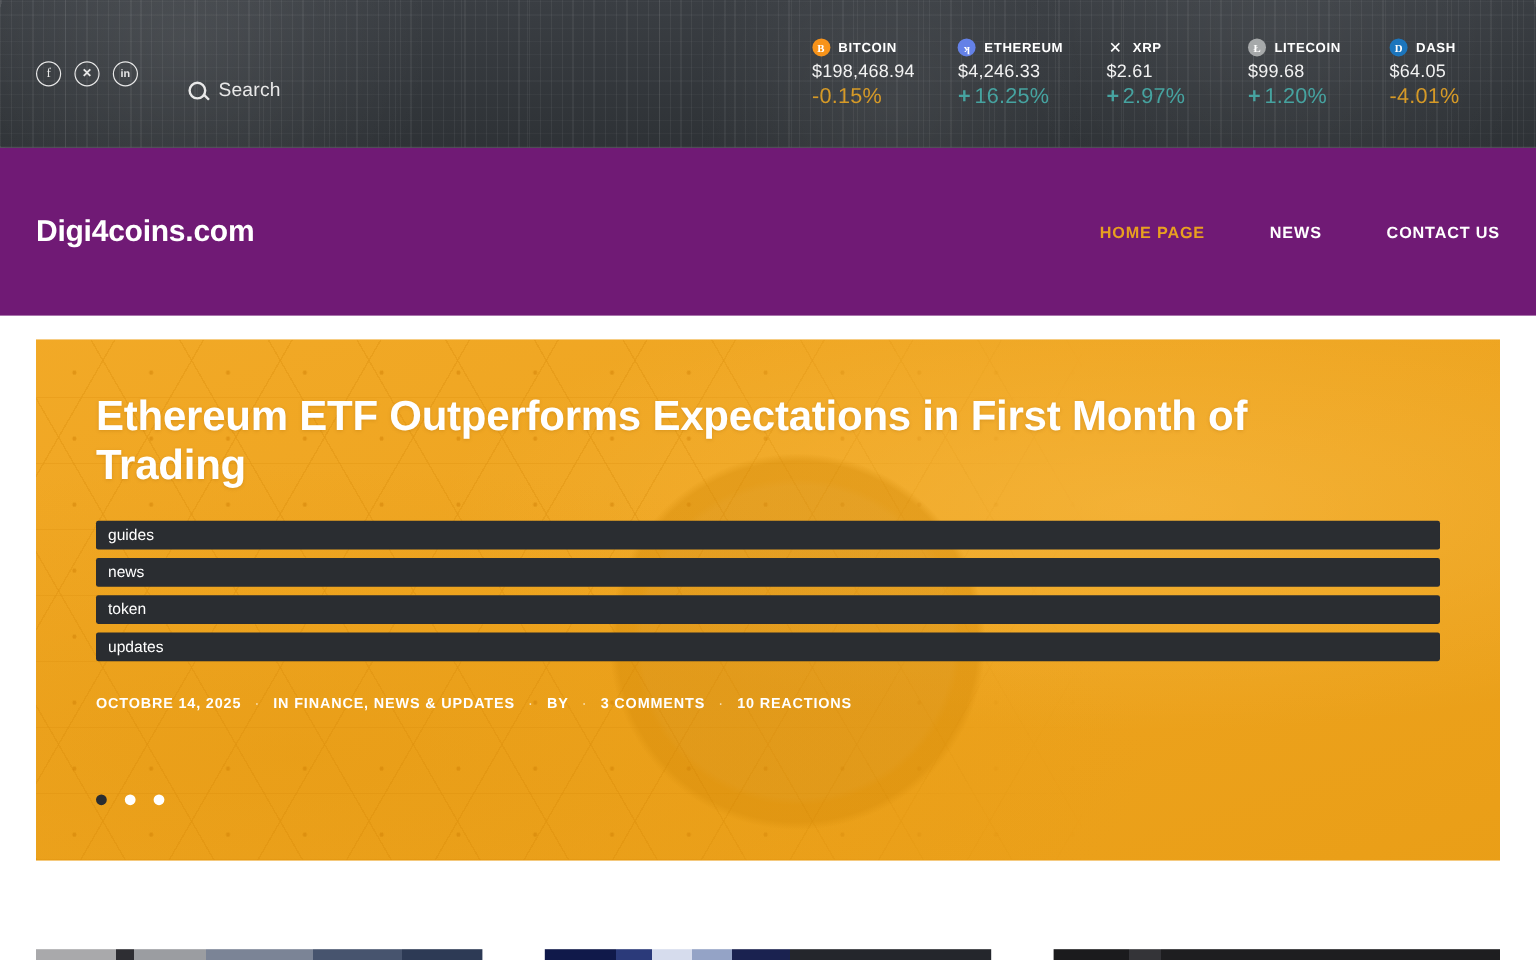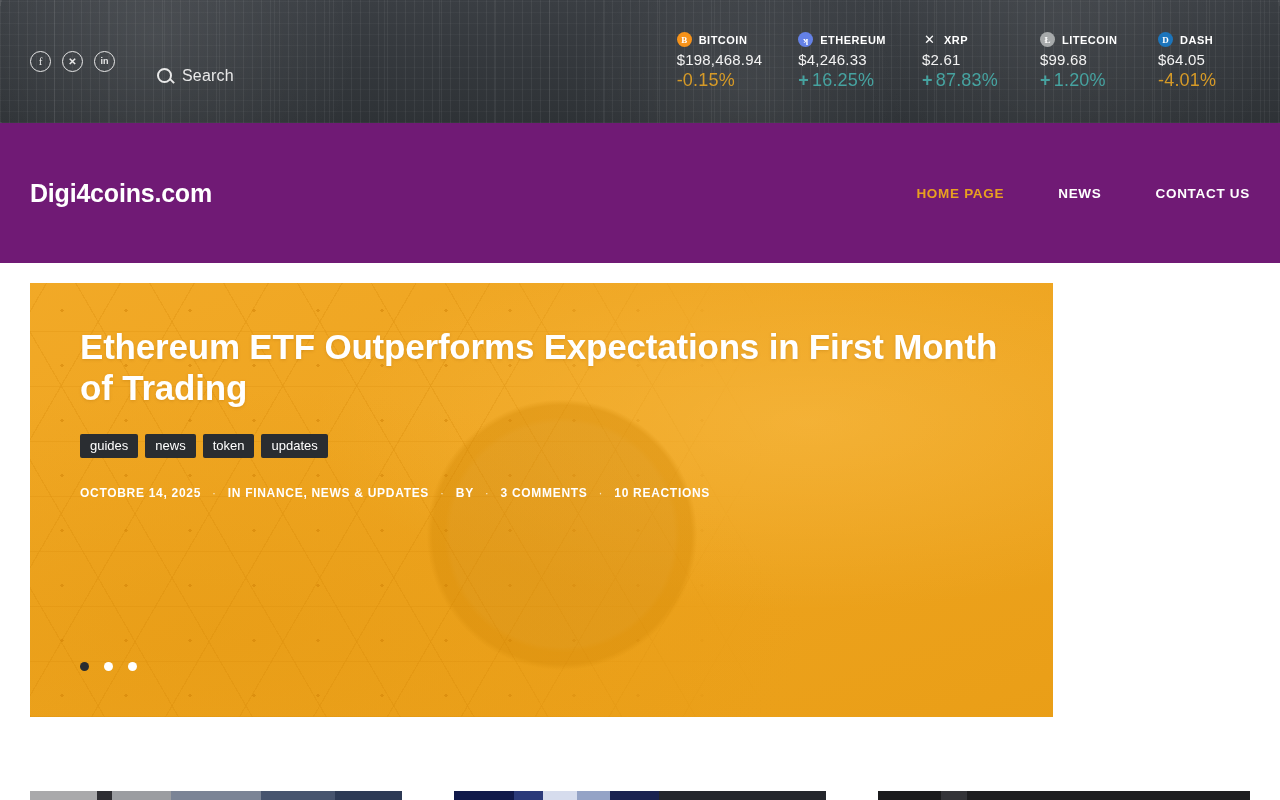--- a/index.html
+++ b/index.html
@@ -121,21 +121,21 @@
     letter-spacing:.7px; padding:0 19px; cursor:pointer;
     white-space:nowrap;
   }
   .nav-item.active{ color:#e8a020; }
   .nav-item:last-child{ padding-right:0; }
 
   
   .hero-wrap{ padding:20px 30px 0; }
   .hero{
     position:relative;
-    width:1023px; height:434px;
+    width:1220px; height:434px;
     overflow:hidden;
     background:#eda21c;
   }
   .hero-img{
     position:absolute; inset:0;
     background-color:#eda21c;
     background-image:
       radial-gradient(circle at 52% 58%, rgba(214,140,10,.45) 0 22%, transparent 23%),
       radial-gradient(circle at 52% 58%, rgba(255,255,255,.06) 0 19%, transparent 20%),
       radial-gradient(ellipse at 76% 32%, rgba(255,203,97,.35), transparent 45%),
@@ -167,21 +167,21 @@
   }
   .hero-title{
     color:#ffffff;
     font-size:35px; font-weight:700;
     line-height:1.17;
     max-width:1020px;
     letter-spacing:-.2px;
     text-shadow:0 1px 3px rgba(150,90,0,.25);
     cursor:pointer;
   }
-  .hero-tags{ display:flex; gap:7px; margin-top:25px; }
+  .hero-tags{ display:flex; gap:7px; margin-top:25px;flex-direction:column; }
   .tag{
     background:#2a2d31; color:#ffffff;
     font-size:13px; padding:5px 10px 6px;
     border-radius:2px; cursor:pointer;
     line-height:1;
   }
   .hero-meta{
     margin-top:28px;
     display:flex; align-items:center; flex-wrap:wrap;
     color:#ffffff; font-size:12px; font-weight:700;
@@ -258,21 +258,21 @@
         <div class="tk-price">$4,246.33</div>
         <div class="tk-chg up"><span class="plus">+</span><span>16.25%</span></div>
       </div>
 
       <div class="ticker">
         <div class="tk-head">
           <span class="coin-badge c-xrp">✕</span>
           <span class="tk-name">XRP</span>
         </div>
         <div class="tk-price">$2.61</div>
-        <div class="tk-chg up"><span class="plus">+</span><span>87.83%</span></div>
+        <div class="tk-chg up"><span class="plus">+</span><span>2.97%</span></div>
       </div>
 
       <div class="ticker">
         <div class="tk-head">
           <span class="coin-badge c-ltc">Ł</span>
           <span class="tk-name">LITECOIN</span>
         </div>
         <div class="tk-price">$99.68</div>
         <div class="tk-chg up"><span class="plus">+</span><span>1.20%</span></div>
       </div>

